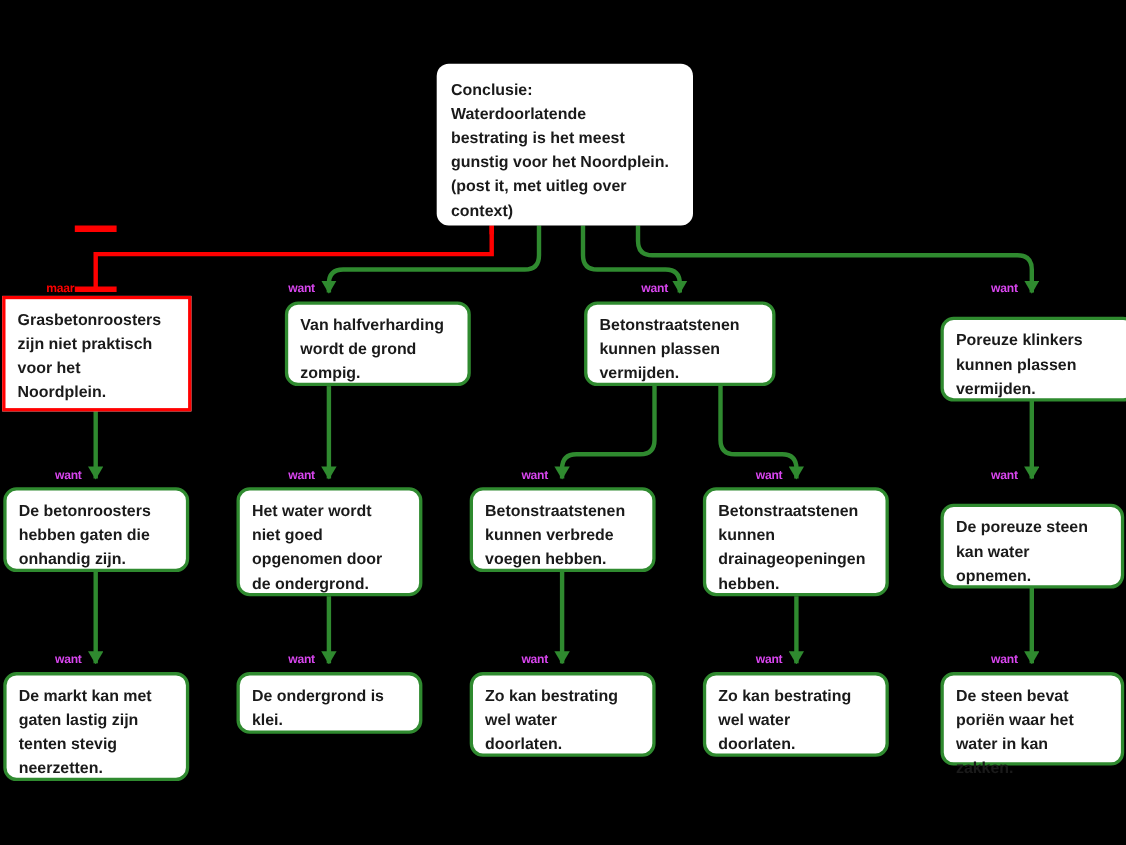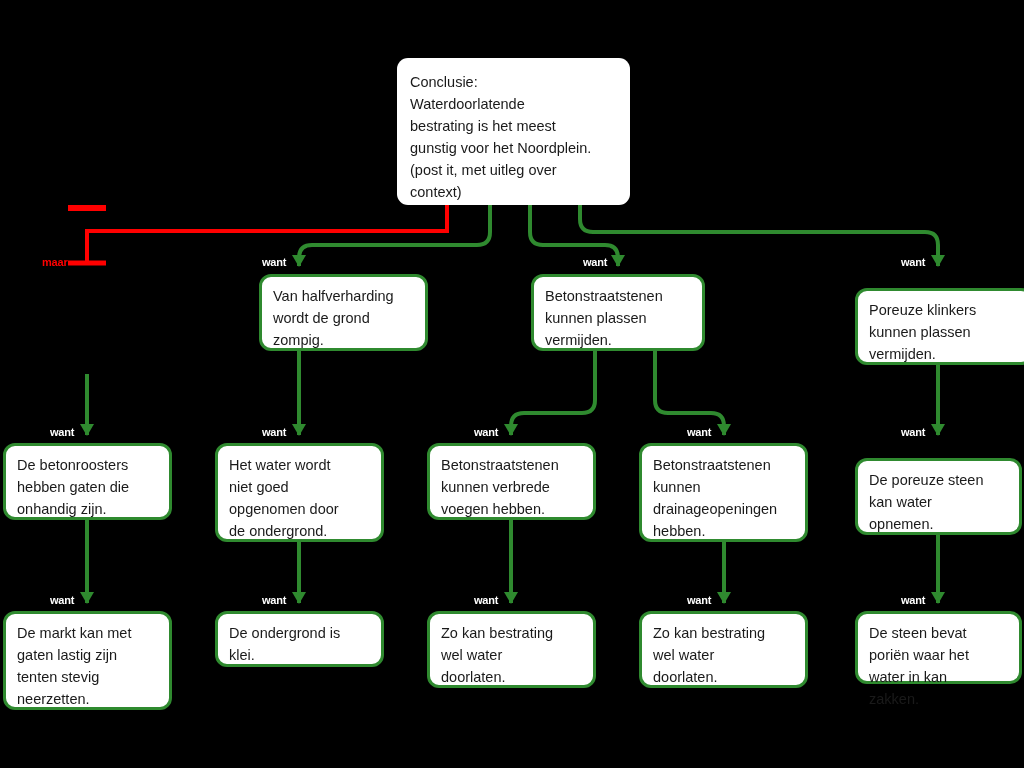--- a/index.html
+++ b/index.html
@@ -43,31 +43,32 @@
     border: 3px solid #2f8a2f;
     border-radius: 12px;
   }
   .node.red {
     border: 3px solid #ff0000;
     border-radius: 0px;
   }
   .node .txt {
     display: block;
     white-space: pre-line;
+    font-weight: bold;
   }
   .edge-label {
     position: absolute;
     font-size: 11px;
     font-weight: bold;
     line-height: 12px;
     letter-spacing: -0.2px;
     z-index: 4;
     white-space: nowrap;
   }
-  .edge-label.want { color: #ffffff; }
+  .edge-label.want { color: #d946ef; }
   .edge-label.maar { color: #ff0000; }
 </style>
 </head>
 <body>
 
 <div id="canvas">
 
   <svg id="wires" viewBox="0 0 1024 768" width="1024" height="768" aria-hidden="true">
     <defs>
       <marker id="arrowG" markerWidth="14" markerHeight="12" refX="7" refY="11" orient="0" markerUnits="userSpaceOnUse">
@@ -116,20 +117,26 @@
 
   <div class="node conclusion" style="left:397px; top:58px; width:233px; height:147px;">
     <span class="txt">Conclusie:
 Waterdoorlatende
 bestrating is het meest
 gunstig voor het Noordplein.
 (post it, met uitleg over
 context)</span>
   </div>
 
+  <div class="node red" style="left:2px; top:269px; width:172px; height:105px;">
+    <span class="txt">Grasbetonroosters
+zijn niet praktisch
+voor het
+Noordplein.</span>
+  </div>
 
   <div class="node green" style="left:215px; top:274px; width:169px; height:77px;margin-left:44px;">
     <span class="txt">Van halfverharding
 wordt de grond
 zompig.</span>
   </div>
 
   <div class="node green" style="left:531px; top:274px; width:174px; height:77px;">
     <span class="txt">Betonstraatstenen
 kunnen plassen
@@ -191,21 +198,21 @@
 wel water
 doorlaten.</span>
   </div>
 
   <div class="node green" style="left:639px; top:611px; width:169px; height:77px;">
     <span class="txt">Zo kan bestrating
 wel water
 doorlaten.</span>
   </div>
 
-  <div class="node green" style="left:855px; top:611px; width:167px; height:73px;">
+  <div class="node green" style="left:855px; top:611px; width:167px; height:85px;">
     <span class="txt">De steen bevat
 poriën waar het
 water in kan
 zakken.</span>
   </div>
 
   <div class="edge-label maar" style="left:42px; top:256px;"><span>maar</span></div>
 
   <div class="edge-label want" style="left:262px; top:256px;"><span>want</span></div>
 

